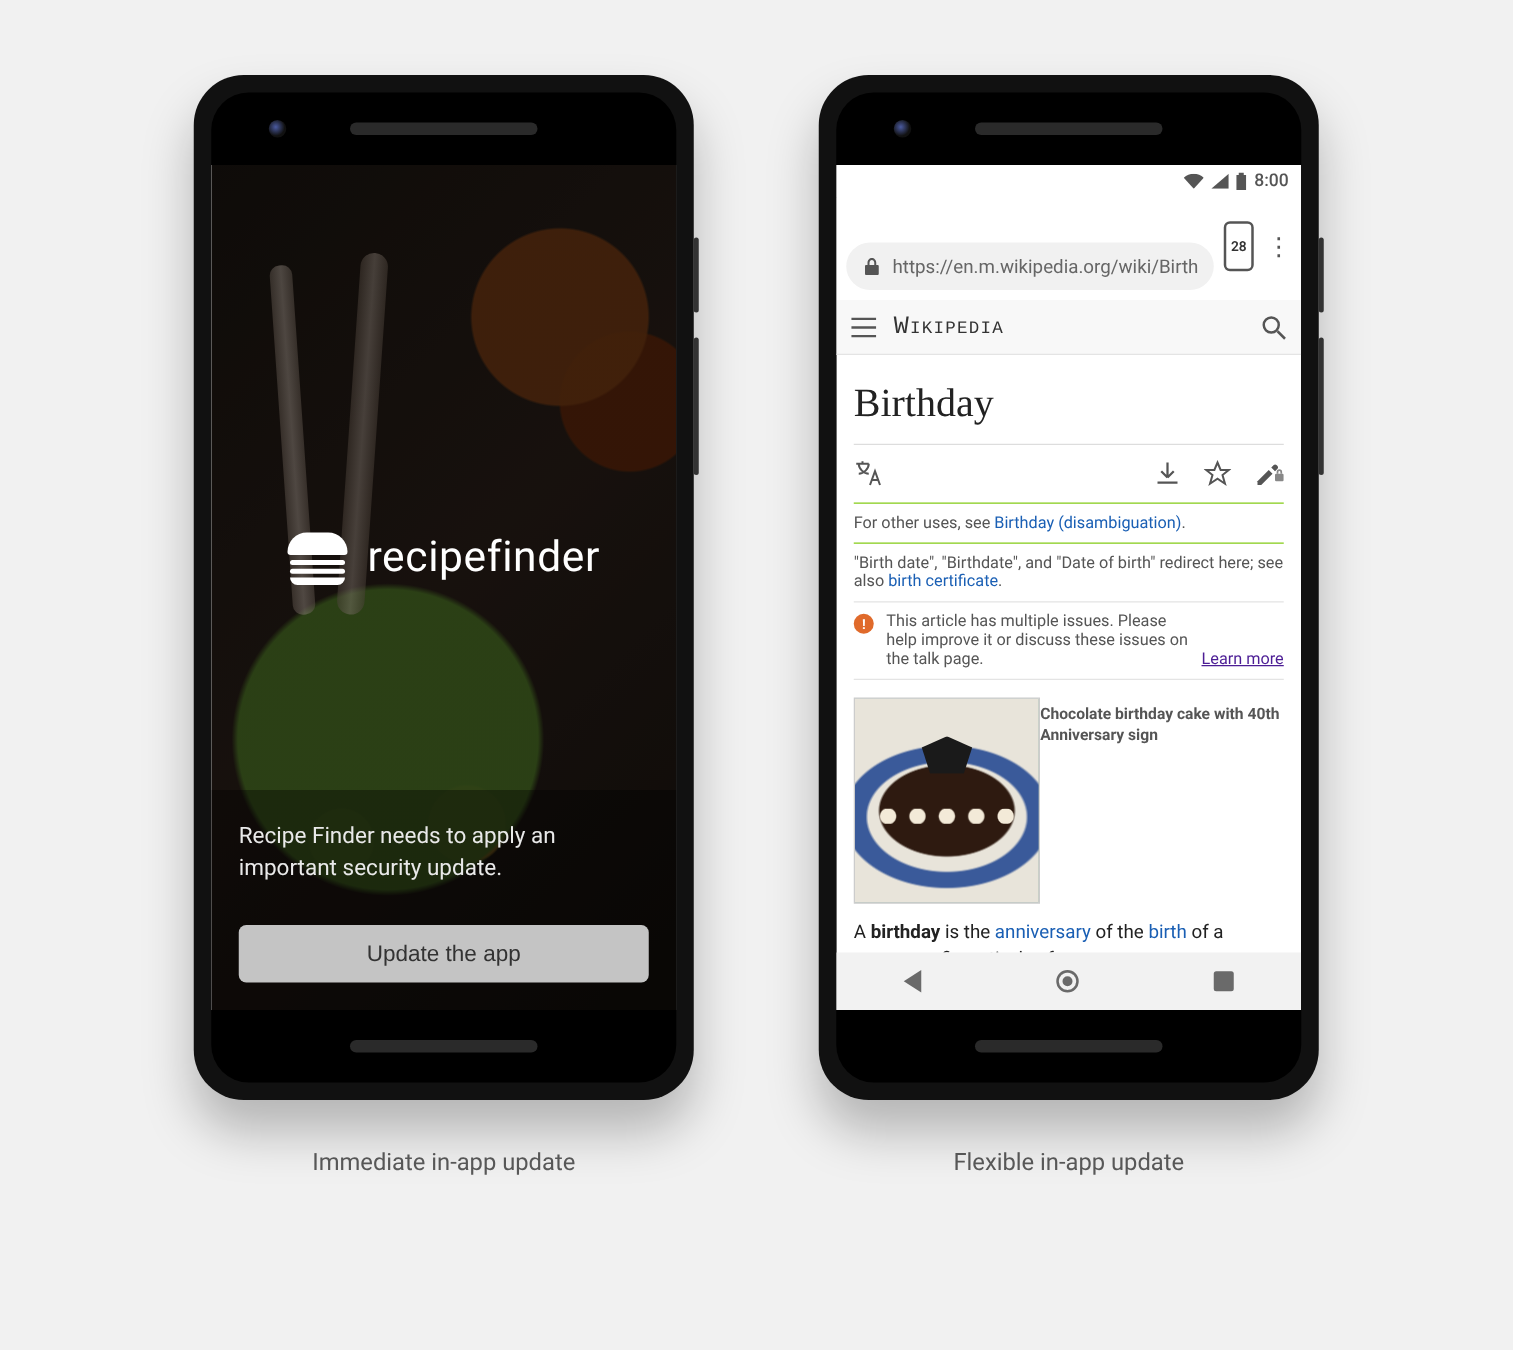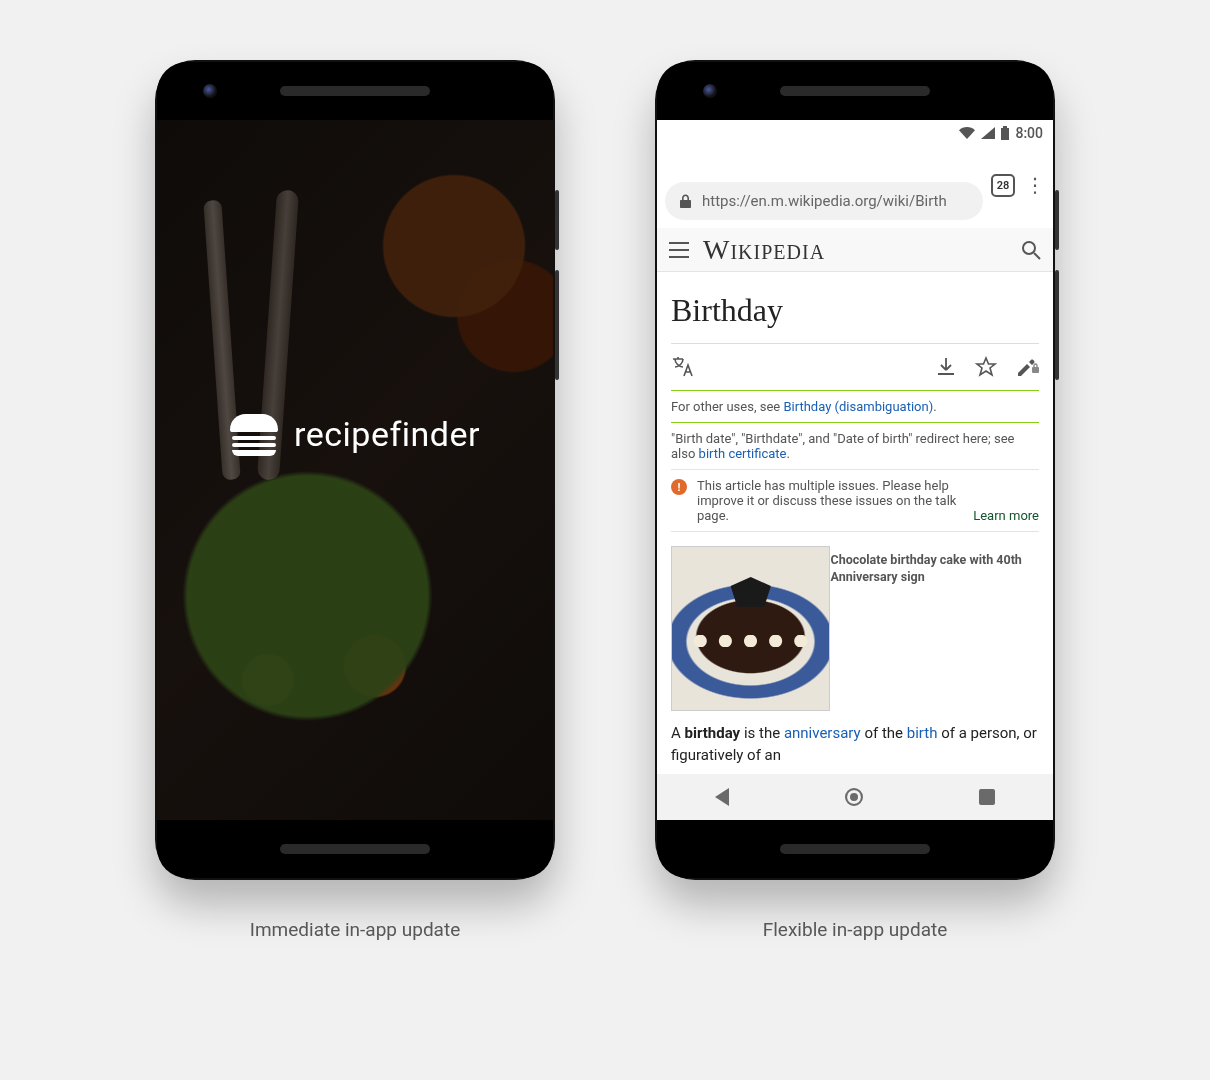--- a/index.html
+++ b/index.html
@@ -23,21 +23,21 @@
     color: #5a5a5a;
     font-weight: 400;
   }
 
   
   .phone {
     width: 400px;
     height: 820px;
     background: #111;
     border-radius: 40px;
-    padding: 2px;
+    padding: 14px;
     position: relative;
     box-shadow: 0 25px 40px rgba(0,0,0,0.25);
   }
   .phone::before { 
     content:"";
     position:absolute;
     right:-4px; top:130px;
     width:4px; height:60px;
     background:#333; border-radius:3px;
   }
@@ -193,41 +193,41 @@
     height: 38px;
     padding: 0 14px;
     gap:10px;
     color:#666;
     font-size: 15px;
     overflow:hidden;
     white-space:nowrap;
     margin-top:32px;
   }
   .tabcount {
-    width:24px; height:23px;
+    width:24px; height:40px;
     border:2px solid #555;
     border-radius:5px;
     display:flex; align-items:center; justify-content:center;
     font-size:11px; font-weight:600; color:#333;
   }
   .chrome-menu { width:24px; text-align:center; color:#555; font-size:20px; line-height:1; }
 
   .wiki-header {
     display:flex; align-items:center;
     height:44px;
     padding:0 12px;
     gap:14px;
     background:#f8f8f8;
     border-bottom:1px solid #e4e4e4;
   }
   .wiki-logo {
-    font-family: Liberation Serif, serif;
+    font-family: Liberation Mono, monospace;
     font-variant: small-caps;
     letter-spacing: 1px;
-    font-size: 28px;
+    font-size: 20px;
     color:#333;
   }
   .wiki-header .spacer { flex:1; }
   .hamburger, .search-ico { color:#555; }
 
   .article { flex:1; overflow:hidden; padding: 14px 14px 0; font-size:14px; color:#222; }
   .article h1 {
     font-family: "Times New Roman", Georgia, serif;
     font-weight: 400;
     font-size: 32px;
@@ -256,21 +256,21 @@
     display:flex; gap:10px; align-items:flex-start;
     font-size:13px; color:#555;
   }
   .issue-icon {
     width:16px; height:16px; border-radius:50%;
     background:#e06a2b; color:#fff;
     font-size:11px; font-weight:700;
     display:flex; align-items:center; justify-content:center;
     flex-shrink:0; margin-top:1px;
   }
-  .issuebox .learn { color:#14532d; margin-left:auto; white-space:nowrap; align-self:flex-end; }
+  .issuebox .learn { color:#4c1d95; margin-left:auto; white-space:nowrap; align-self:flex-end;text-decoration:underline; }
   .figure { display:flex; flex-direction:row; margin:14px auto 6px;font-weight:bold; }
   .cake-plate {
     width: 220px; height: 165px;
     background:
       radial-gradient(ellipse 92px 62px at 50% 55%, #2e1a10 0 58%, transparent 60%),
       radial-gradient(ellipse 105px 72px at 50% 58%, #e8e4da 0 60%, #3a5a9a 62% 78%, #e8e4da 80% 100%),
       linear-gradient(#3a7a6a,#2f6a5a);
     border:1px solid #ccc;
     position:relative;
   }
@@ -354,20 +354,24 @@
           <div class="recipe-center">
             <div class="burger-icon">
               <div class="bun-top"></div>
               <div class="line l1"></div>
               <div class="line l2"></div>
               <div class="bun-bot"></div>
             </div>
             <div class="brand">recipefinder</div>
           </div>
 
+          <div class="update-panel">
+            <div class="update-msg">Recipe Finder needs to apply an important security update.</div>
+            <button class="update-btn">Update the app</button>
+          </div>
         </div>
 
         <div class="bottom-strip">
           <div class="earpiece"></div>
         </div>
       </div>
     </div>
     <div class="caption">Immediate in-app update</div>
   </div>
 

